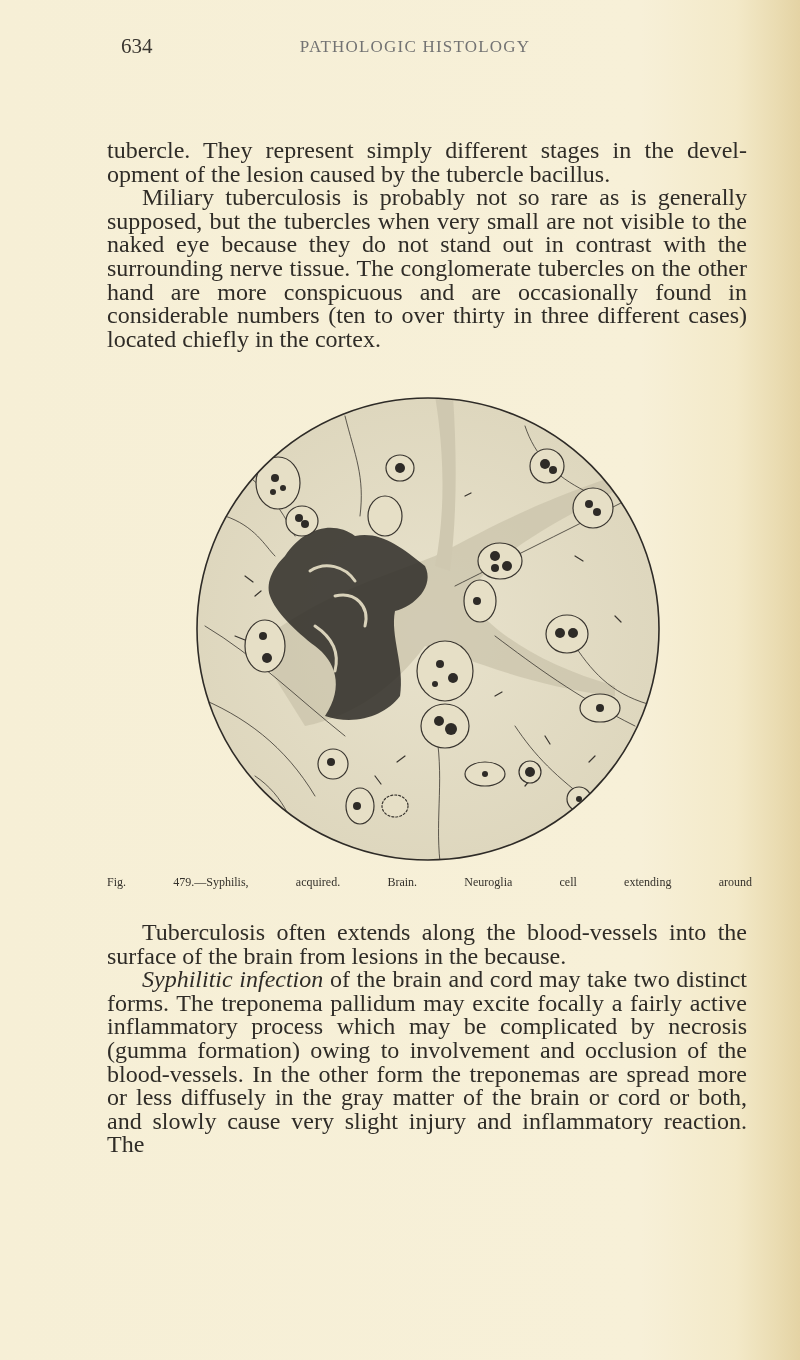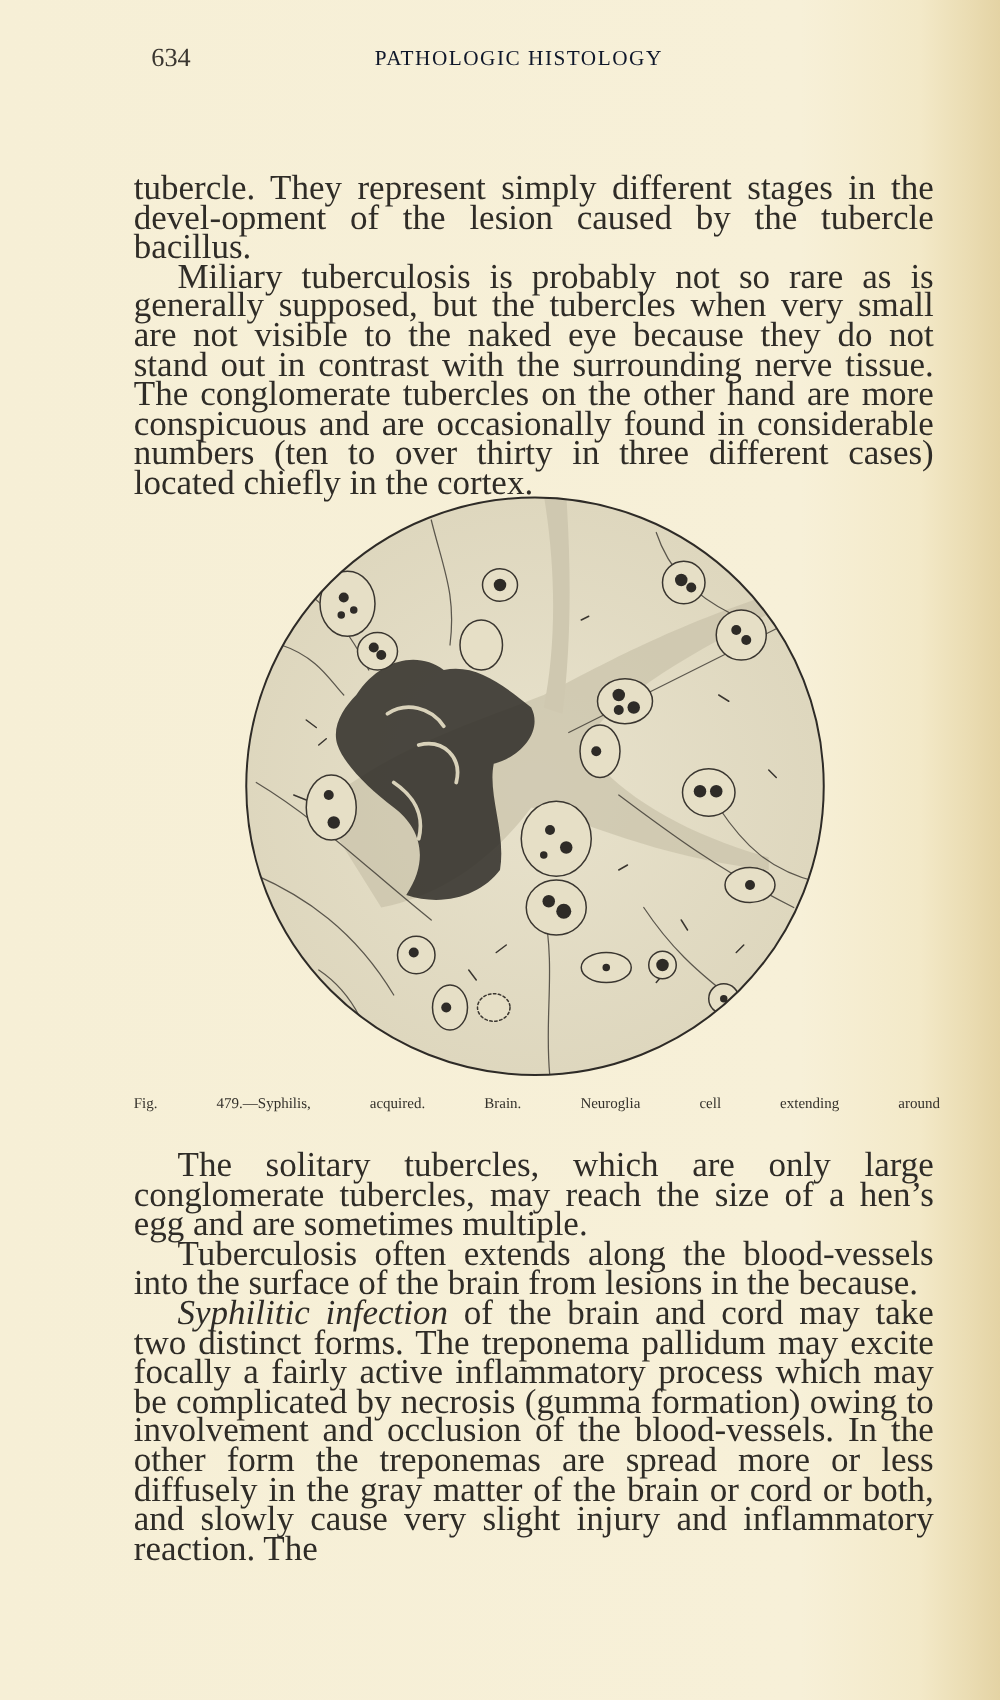--- a/index.html
+++ b/index.html
@@ -3,22 +3,22 @@
 <meta charset="utf-8">
 <style>
   html, body { margin:0; padding:0; }
   body {
     width:800px; height:1360px; overflow:hidden; position:relative;
     background: linear-gradient(to right, #f6efd6 0%, #f7f0d8 80%, #f3e9c8 92%, #eadcb2 97%, #e4d3a4 100%);
     font-family: "Liberation Serif", "DejaVu Serif", serif;
     color:#2f2c27;
   }
   .page-number { position:absolute; left:121px; top:34px; font-size:21px; color:#3a3630; }
-  .running-head { position:absolute; left:0; width:800px; top:37px; text-align:center; font-size:17px; letter-spacing:1.2px; color:#0f172a; padding-left:30px; box-sizing:border-box; }
-  .block { position:absolute; left:107px; width:640px; font-size:28px; line-height:23.6px; text-align:justify; }
+  .running-head { position:absolute; left:0; width:800px; top:37px; text-align:center; font-size:17px; letter-spacing:1.2px; color:#737373; padding-left:30px; box-sizing:border-box; }
+  .block { position:absolute; left:107px; width:640px; font-size:24px; line-height:23.6px; text-align:justify; }
   .block p { margin:0; }
   .indent { text-indent:35px; }
   .block1 { top:139px; }
   .block2 { top:921px; }
   .figure { position:absolute; left:195px; top:396px; width:466px; height:466px; }
   .caption { position:absolute; left:107px; width:645px; top:873px; font-size:12px; line-height:18px; text-align:center; color:#34312b; }
   .caption .l1 { text-align:justify; text-align-last:justify; }
   em { }
 </style>
 </head>
@@ -108,16 +108,15 @@
     </g>
   </g>
   <circle cx="233" cy="233" r="231" fill="none" stroke="#2e2b27" stroke-width="1.6"></circle>
 </svg>
 
 <div class="caption">
   <div class="l1">Fig. 479.—Syphilis, acquired. Brain. Neuroglia cell extending around</div>
 </div>
 
 <div class="block block2">
-  <p class="indent">The solitary tubercles, which are only large conglomerate tubercles, may reach the size of a hen’s egg and are sometimes multiple.</p>
   <p class="indent">Tuberculosis often extends along the blood-vessels into the surface of the brain from lesions in the because.</p>
   <p class="indent"><em>Syphilitic infection</em><span> of the brain and cord may take two distinct forms. The treponema pallidum may excite focally a fairly active inflammatory process which may be complicated by necrosis (gumma formation) owing to involvement and occlusion of the blood-vessels. In the other form the treponemas are spread more or less diffusely in the gray matter of the brain or cord or both, and slowly cause very slight injury and inflammatory reaction. The</span></p>
 </div>
 
 </body></html>

